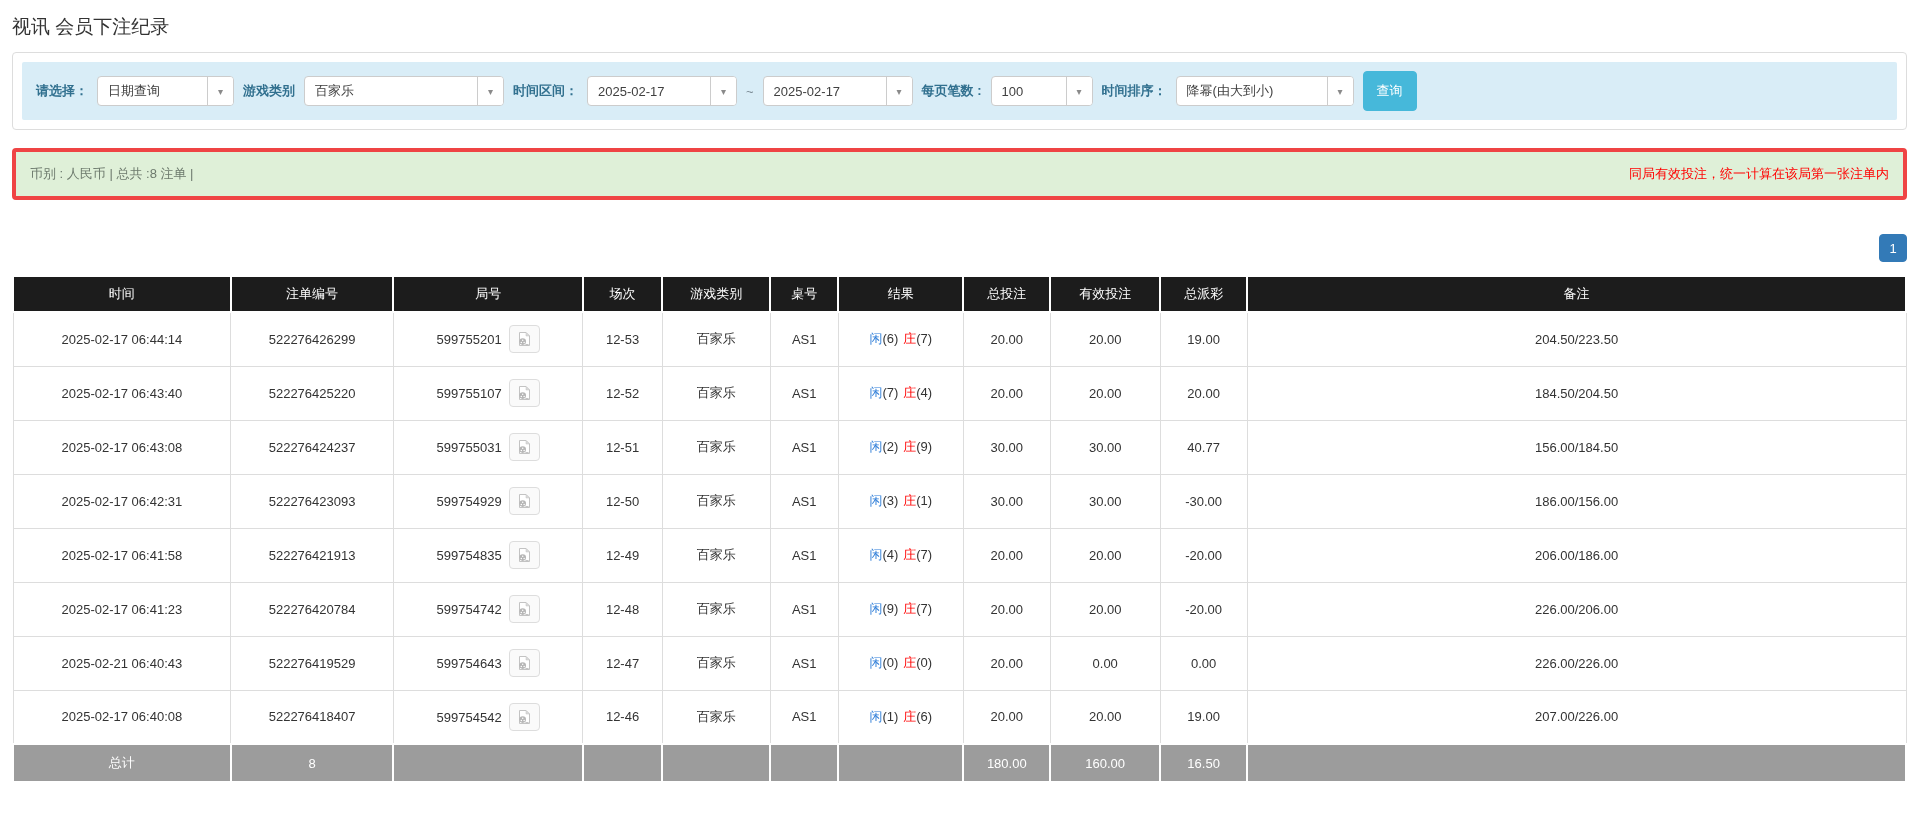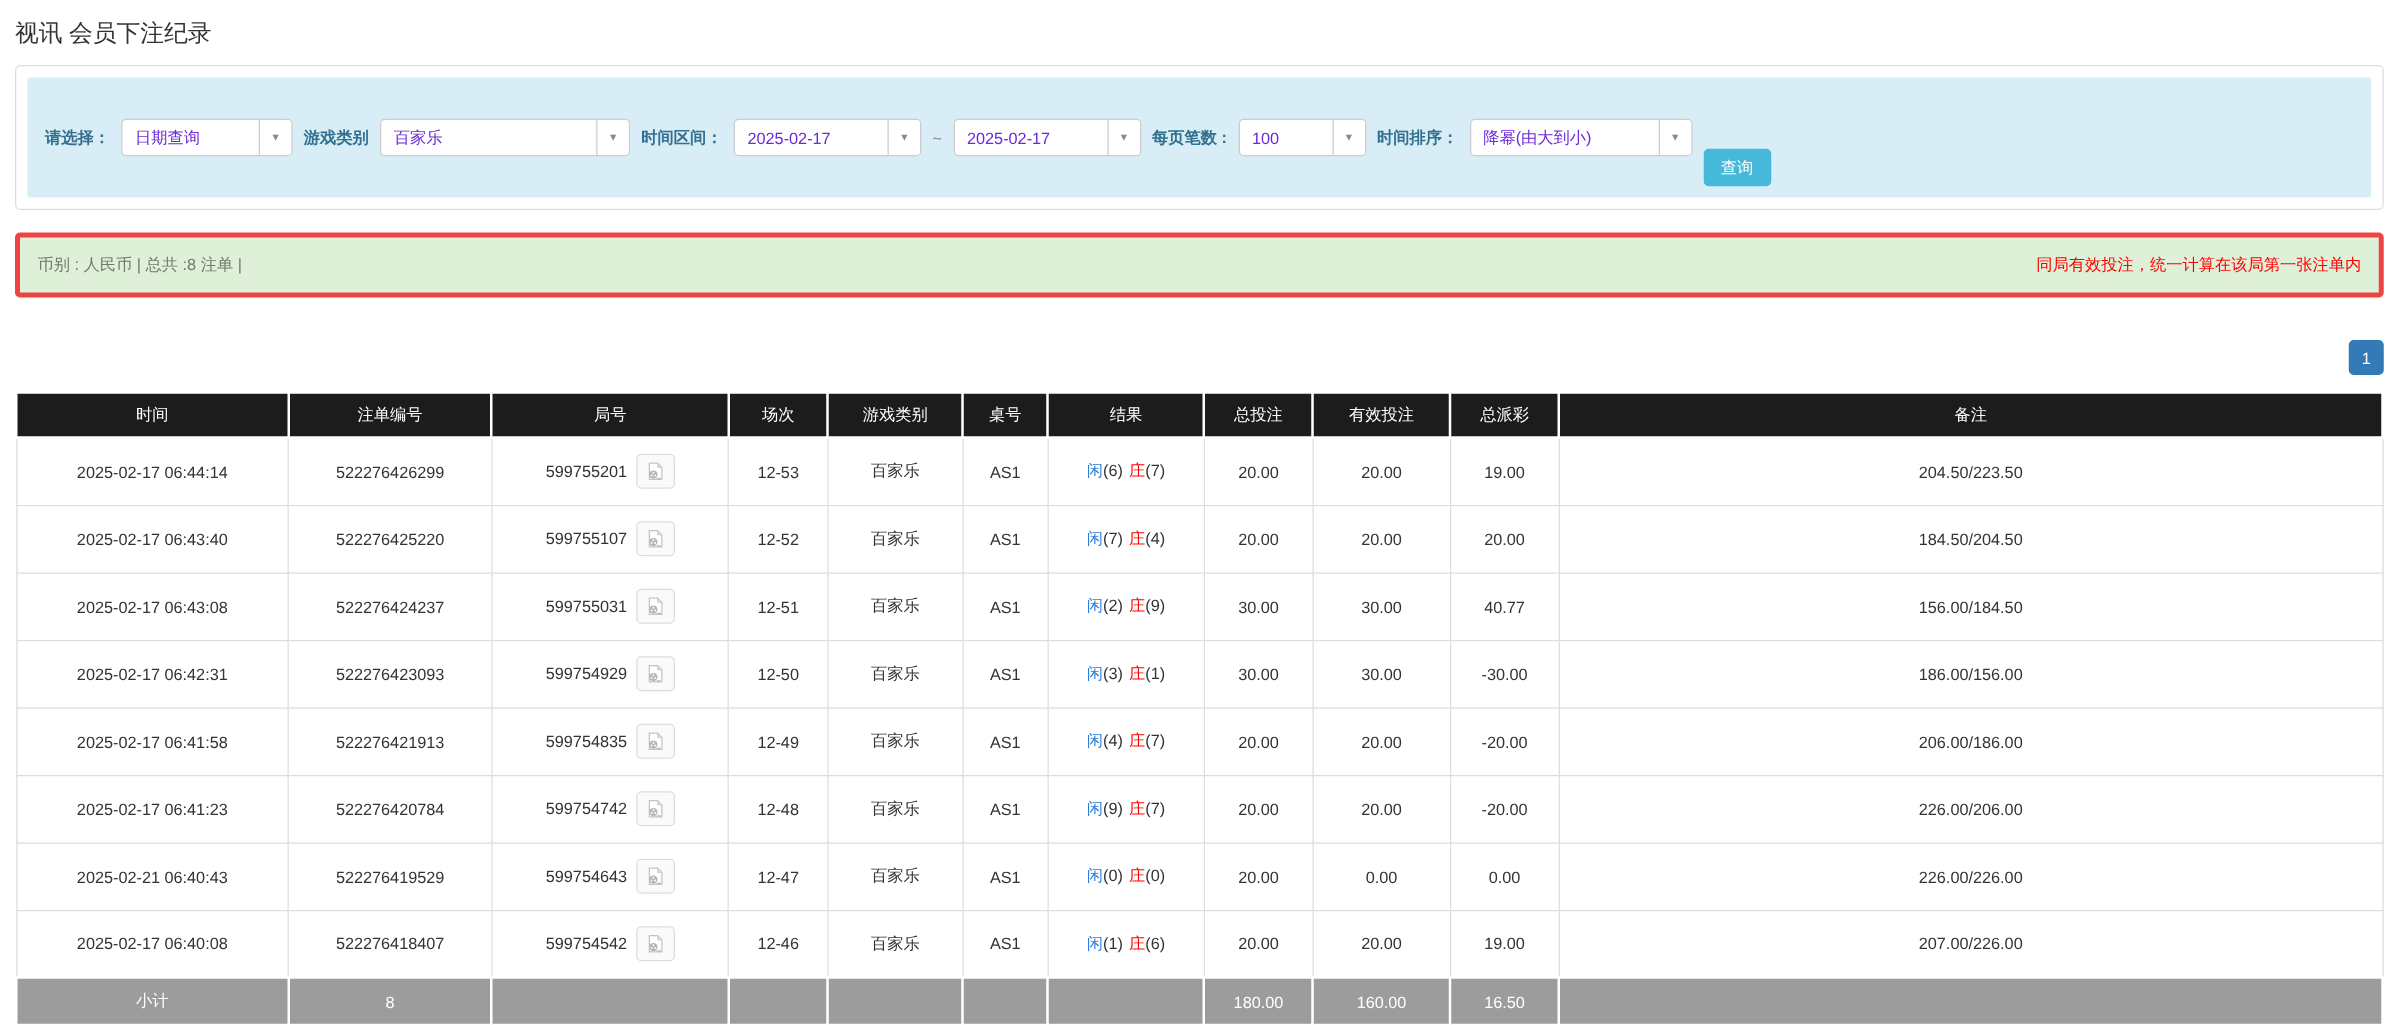--- a/index.html
+++ b/index.html
@@ -22,32 +22,32 @@
     padding: 9px 14px; display: flex; align-items: center; gap: 9px;
     font-size: 13px;
   }
   .flabel { color: var(--label-blue, #31708f); font-weight: bold; white-space: nowrap; }
   .fsep { color: #7a8a94; }
   .select {
     display: inline-flex; align-items: stretch; height: 30px;
     background: #fff; border: 1px solid #ccc; border-radius: 4px;
     overflow: hidden; cursor: pointer; flex: none;
   }
-  .sel-text { display: flex; align-items: center; padding: 0 10px; color: #6d28d9; flex: 1 1 auto; white-space: nowrap; }
+  .sel-text { display: flex; align-items: center; padding: 0 10px; color: #404040; flex: 1 1 auto; white-space: nowrap; }
   .sel-caret {
     width: 26px; flex: none; border-left: 1px solid #ccc;
     display: flex; align-items: center; justify-content: center;
     color: #8a8a8a; font-size: 10px; background: #fff;
   }
   .w-query { width: 137px; } .w-game { width: 200px; } .w-date { width: 150px; }
   .w-size { width: 102px; } .w-sort { width: 178px; }
   .btn-search {
-    height: 30px; padding: 0 13px; border-radius: 4px; border: 1px solid #46b8da;
+    height: 40px; padding: 0 13px; border-radius: 4px; border: 1px solid #46b8da;
     background: var(--button-blue, #46b8da); color: #fff; font-size: 13px;
-    font-family: "Liberation Sans", sans-serif; cursor: pointer; flex: none; margin-top: 48px;
+    font-family: "Liberation Sans", sans-serif; cursor: pointer; flex: none;
   }
 
   
   .summary-bar {
     margin-top: 18px; background: var(--summary-bg, #dff0d8);
     border: 4px solid #ef4444; border-radius: 4px;
     padding: 13px 14px; display: flex; justify-content: space-between; align-items: center;
     font-size: 13px;
   }
   .summary-left { color: var(--summary-text, #6d7a6d); }
@@ -357,39 +357,26 @@
         <td>AS1</td>
         <td><span class="res-player">闲</span><span class="res-val">(1)</span><span class="res-gap"></span><span class="res-banker">庄</span><span class="res-val">(6)</span></td>
         <td class="link-blue">20.00</td>
         <td>20.00</td>
         <td>19.00</td>
         <td>207.00/226.00</td>
       </tr>
     </tbody>
   <tfoot>
       <tr>
-        <td>小计</td>
+        <td>总计</td>
         <td>8</td>
         <td></td>
         <td></td>
         <td></td>
         <td></td>
         <td></td>
         <td>180.00</td>
         <td>160.00</td>
         <td>16.50</td>
         <td></td>
       </tr>
-      <tr>
-        <td>总计</td>
-        <td>8</td>
-        <td></td>
-        <td></td>
-        <td></td>
-        <td></td>
-        <td></td>
-        <td>180.00</td>
-        <td>160.00</td>
-        <td>16.50</td>
-        <td></td>
-      </tr>
     </tfoot>
 </table>
 
 </body></html>

